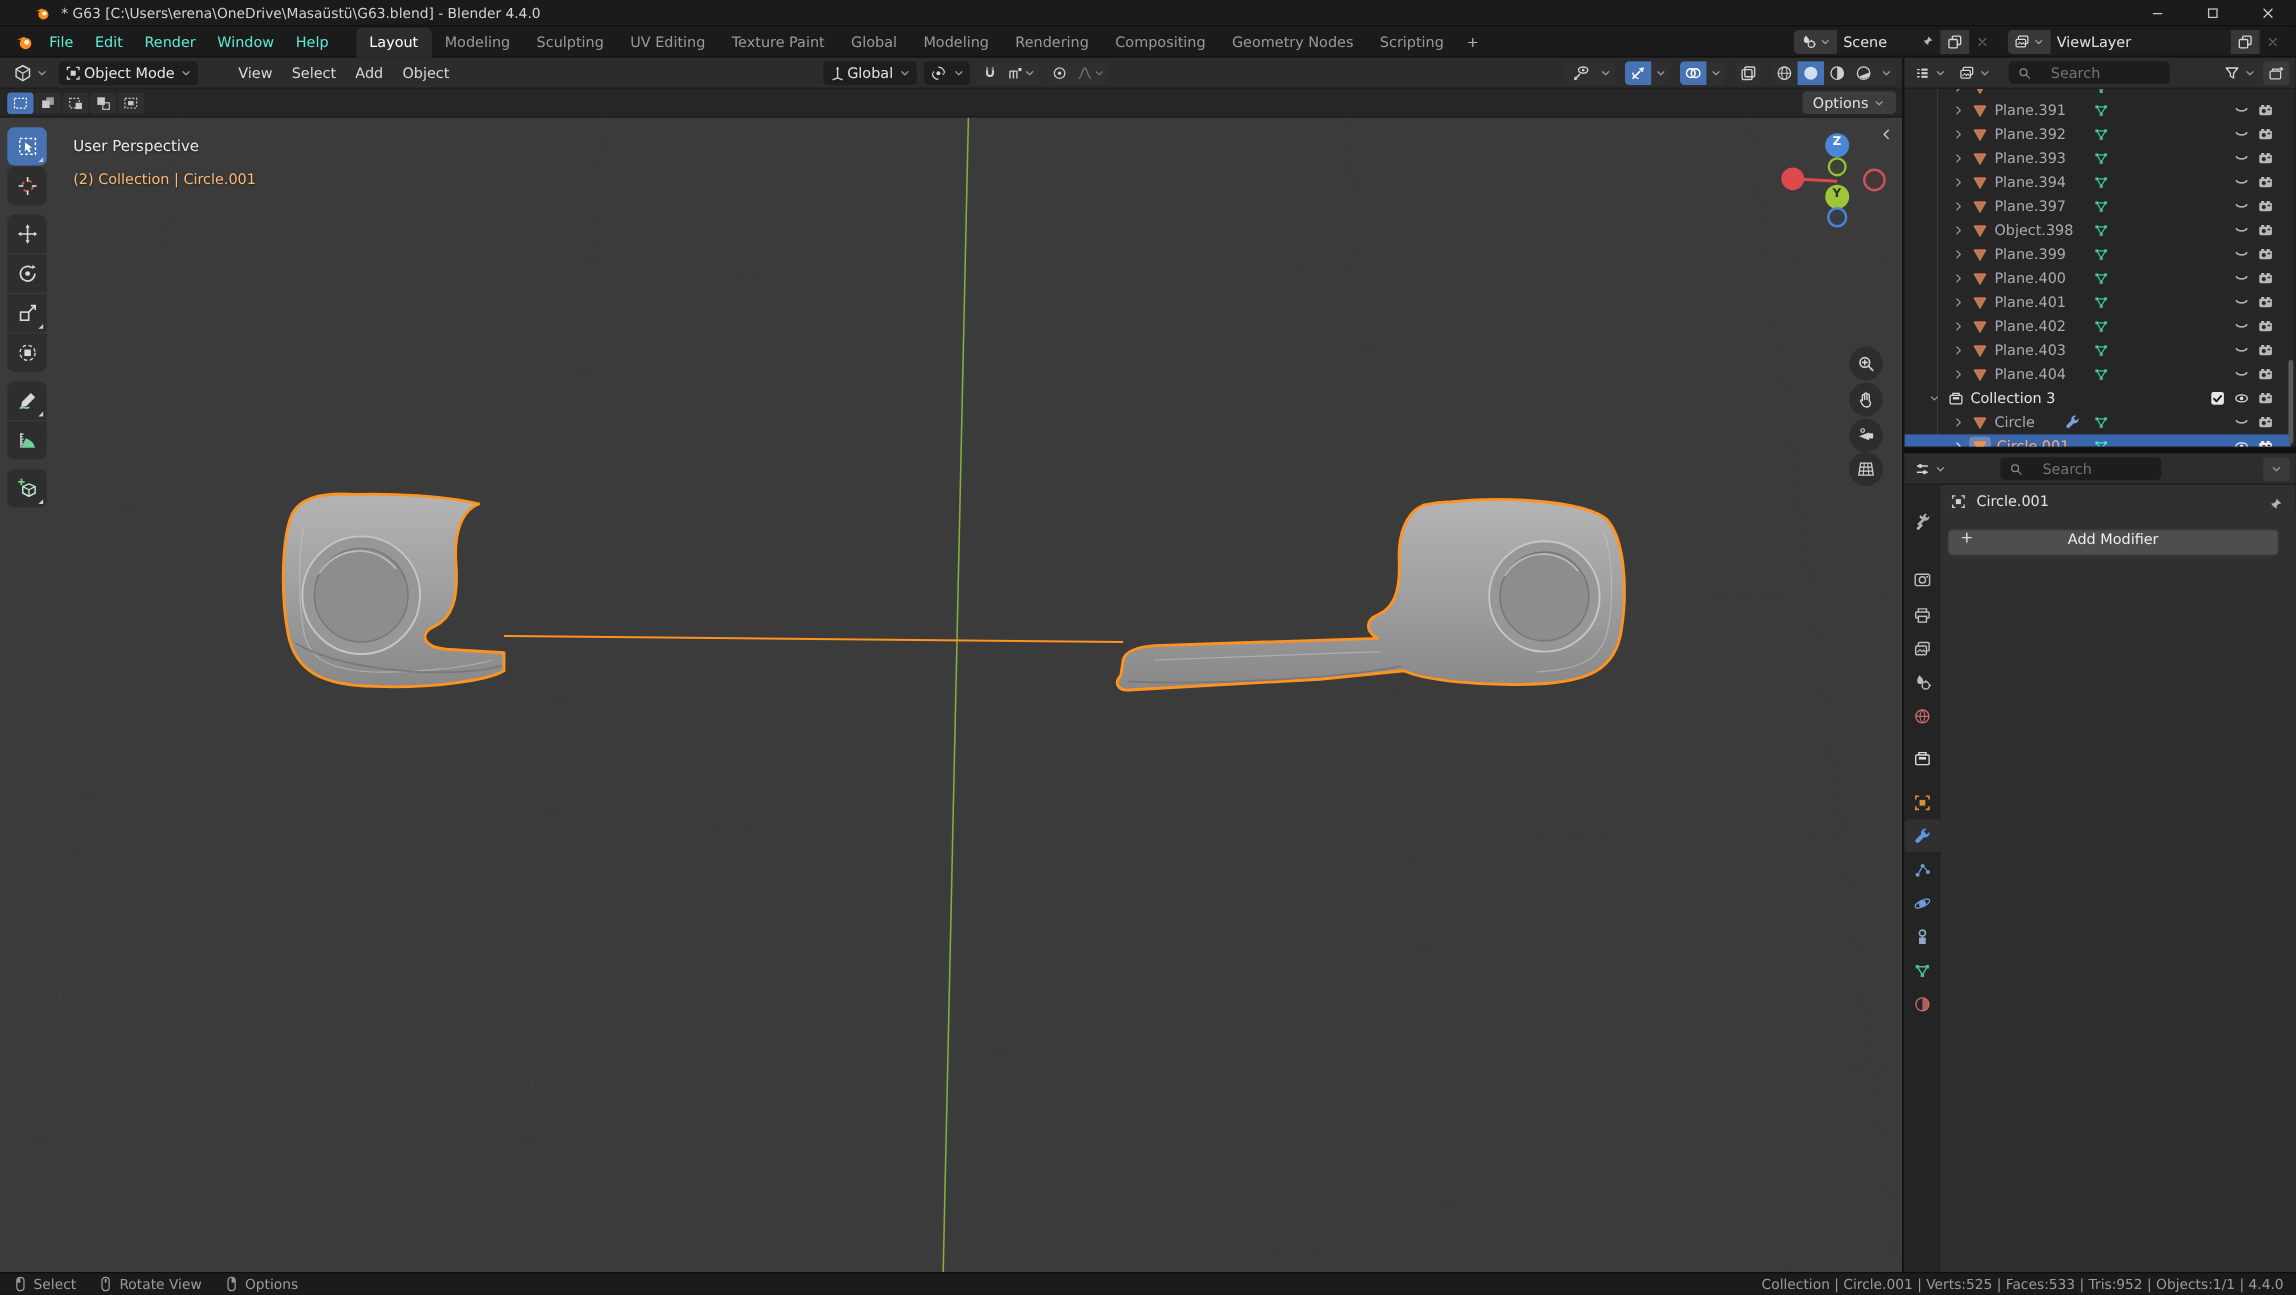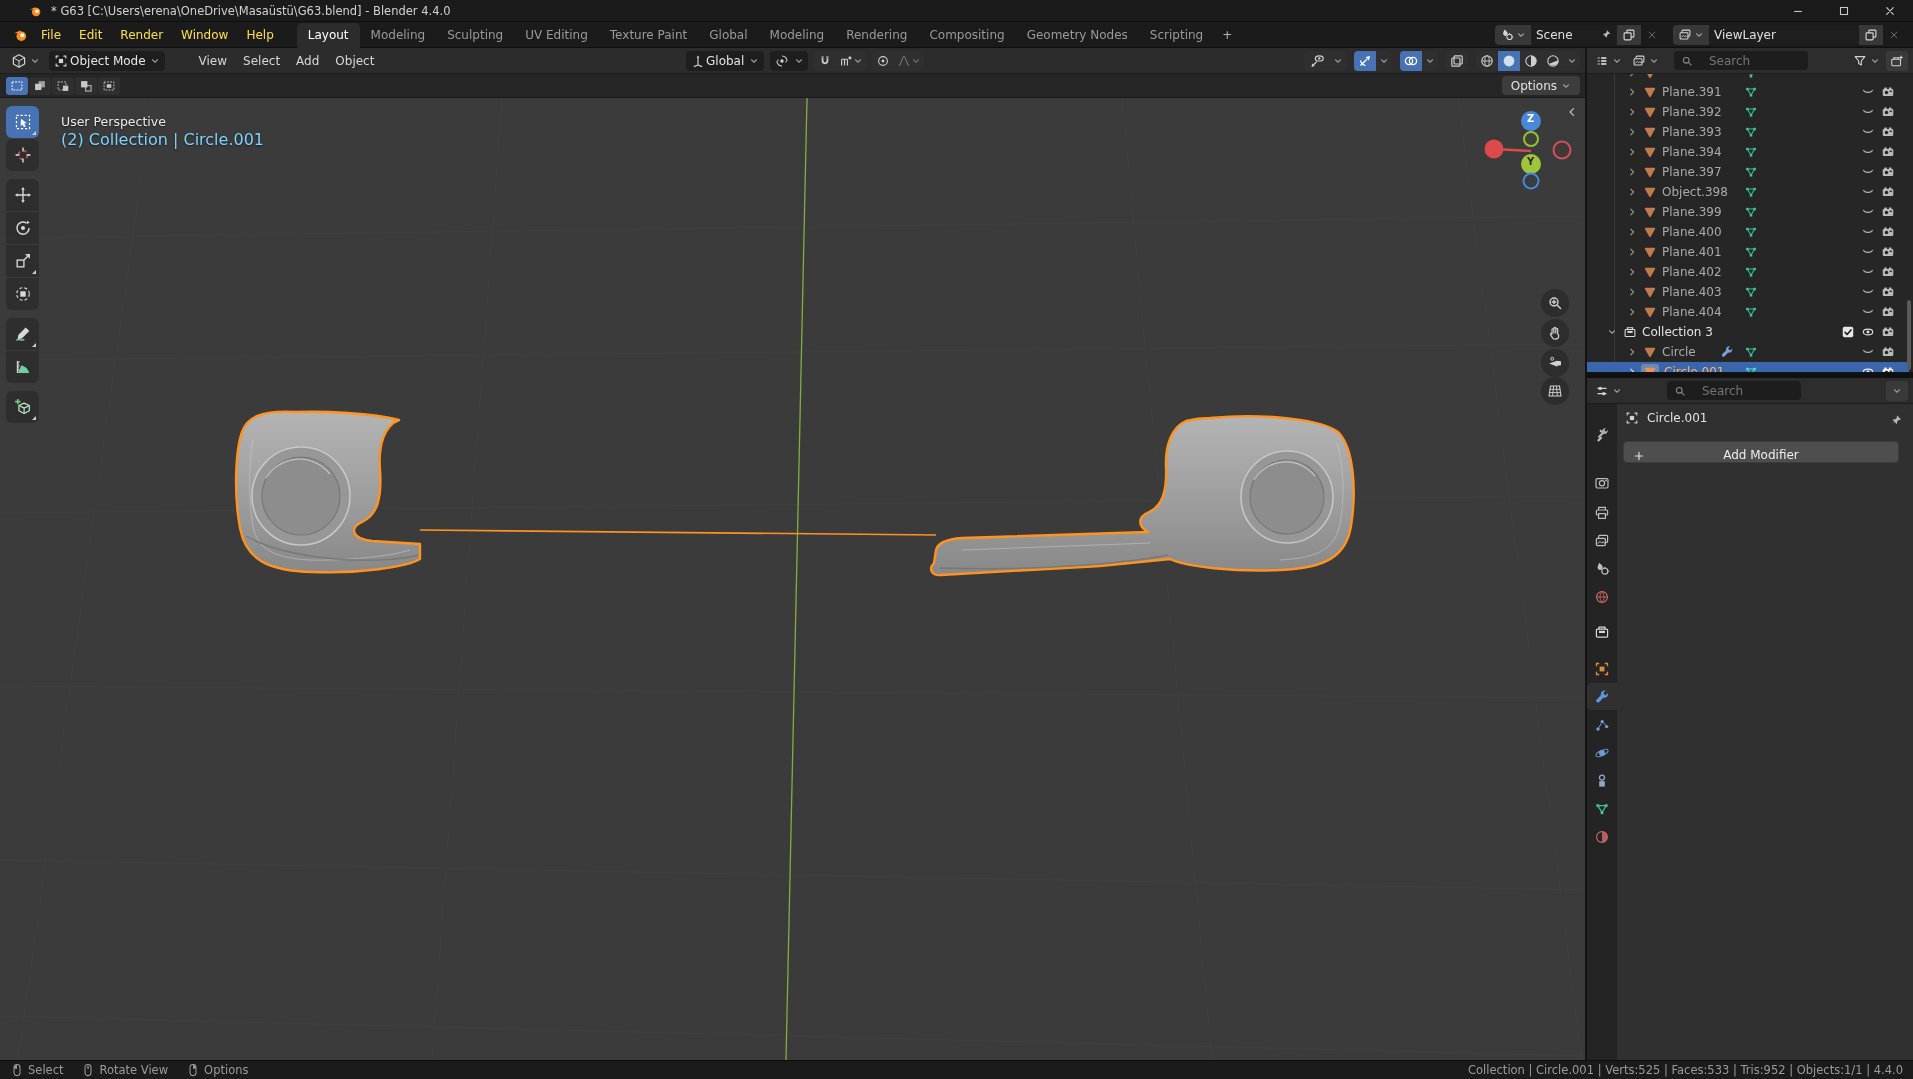--- a/index.html
+++ b/index.html
@@ -15,21 +15,21 @@
     display:flex;align-items:center;padding-left:28px;gap:9px;border-bottom:1px solid #0e0e0e}
   #titlebar .logo{color:#ff8d1c;width:14px;height:14px}
   #title-text{color:#d2d2d2;font-size:11.5px;white-space:nowrap}
   #wincontrols{margin-left:auto;display:flex;height:22px}
   .wbtn{width:46px;height:22px;display:flex;align-items:center;justify-content:center;color:#c9c9c9}
 
   
   #topbar{position:absolute;left:0;top:22px;width:1913px;height:26px;background:#1b1b1b;
     display:flex;align-items:center;padding:0 8px;border-bottom:1px solid #0e0e0e}
   .appmenu{width:24px;height:20px;display:flex;align-items:center;justify-content:center;border-radius:3px;color:#ff8d1c}
-  .menu{padding:0 9px;color:#fde047;line-height:26px}
+  .menu{padding:0 9px;color:#5eead4;line-height:26px}
   #wtabs{display:flex;align-items:flex-end;height:26px;margin-left:14px}
   .wtab{padding:0 11px;line-height:25px;color:#9a9a9a;border-radius:5px 5px 0 0;white-space:nowrap}
   .wtab.active{background:#2c2c2c;color:#ffffff}
   .wtab.add{color:#b5b5b5;padding:0 8px}
   #topright{margin-left:auto;display:flex;align-items:center;gap:10px}
   .idgroup{display:flex;align-items:center;height:20px;border-radius:4px;overflow:hidden}
   .idseg{height:20px;display:flex;align-items:center;gap:2px;padding:0 5px;background:#383838;color:#d6d6d6}
   .idseg.field{background:#1e1e1e;min-width:86px;gap:6px}
   .idseg.dim{background:transparent;color:#6d6d6d}
   .idname{color:#e0e0e0}
@@ -51,21 +51,21 @@
   
   #toolsettings{position:absolute;left:0;top:74px;width:1586px;height:24px;background:#262626;
     display:flex;align-items:center;padding:0 6px;border-bottom:1px solid #181818}
   .modebtn{width:22px;height:18px;display:flex;align-items:center;justify-content:center;border-radius:3px;background:#2f2f2f;color:#c9c9c9;margin-right:1px}
   .modebtn.on{background:#4772b3;color:#fff}
   #optionsbtn{margin-left:auto;display:flex;align-items:center;gap:4px;background:#3d3d3d;border-radius:4px;height:19px;padding:0 9px;color:#e2e2e2}
 
   
   #canvas{position:absolute;left:0;top:98px;width:1586px;height:962px;background:#3b3b3b;overflow:hidden}
   #vp-label{position:absolute;left:61px;top:16px;color:#eaeaea;font-size:12.5px;text-shadow:0 1px 2px rgba(0,0,0,.55)}
-  #vp-context{position:absolute;left:61px;top:32px;color:#7dd3fc;font-size:16px;text-shadow:0 1px 2px rgba(0,0,0,.55)}
+  #vp-context{position:absolute;left:61px;top:44px;color:#fdba74;font-size:12px;text-shadow:0 1px 2px rgba(0,0,0,.55)}
   
   #toolbar{position:absolute;left:6px;top:8px;width:33px}
   .tool{width:33px;height:32px;background:#2d2d2dE6;display:flex;align-items:center;justify-content:center;color:#d8d8d8;position:relative;margin-bottom:1px}
   .tool.first{border-radius:6px 6px 0 0}.tool.last{border-radius:0 0 6px 6px}.tool.solo{border-radius:6px}
   .tool.on{background:#4772b3;color:#fff}
   .tool .corner{position:absolute;right:3px;bottom:3px;width:0;height:0;border-left:4px solid transparent;border-bottom:4px solid #cfcfcf}
   .tgap{height:7px}
   
   #gizmo{position:absolute;left:1478px;top:8px;width:110px;height:92px}
   .gz-label{position:absolute;font-size:10px;font-weight:bold}
@@ -92,21 +92,21 @@
   
   #props{position:absolute;left:1587px;top:378px;width:326px;height:682px;background:#303030}
   #pr-header{position:absolute;left:0;top:0;width:326px;height:26px;background:#2d2d2d;border-bottom:1px solid #1c1c1c;
     display:flex;align-items:center;padding:0 5px;gap:6px}
   #pr-tabs{position:absolute;left:0;top:26px;width:30px;height:656px;background:#242424}
   .ptab{position:absolute;left:0;width:30px;height:27px;display:flex;align-items:center;justify-content:center}
   .ptab.on{background:#303030;border-radius:4px 0 0 4px;width:30px}
   #pr-crumb{position:absolute;left:38px;top:33px;display:flex;align-items:center;gap:8px;color:#e2e2e2}
   #pr-pin{position:absolute;right:10px;top:35px;color:#b5b5b5}
   #addmod{position:absolute;left:36px;top:63px;width:276px;height:22px;background:#4e4e4e;border:1px solid #3c3c3c;
-    border-radius:4px;display:flex;align-items:flex-end;justify-content:center;color:#ededed}
+    border-radius:4px;display:flex;align-items:flex-start;justify-content:center;color:#ededed}
   #addmod .plus{position:absolute;left:9px;color:#dddddd}
 
   
   #statusbar{position:absolute;left:0;top:1060px;width:1913px;height:19px;background:#1b1b1b;border-top:1px solid #0d0d0d;
     display:flex;align-items:center;padding:0 10px;color:#9b9b9b;font-size:11.5px}
   .hint{display:flex;align-items:center;gap:4px;margin-right:18px}
   #sb-stats{margin-left:auto;white-space:nowrap;color:#9b9b9b}
 
   
   #vdivider{position:absolute;left:1585px;top:48px;width:2px;height:1012px;background:#141414}

